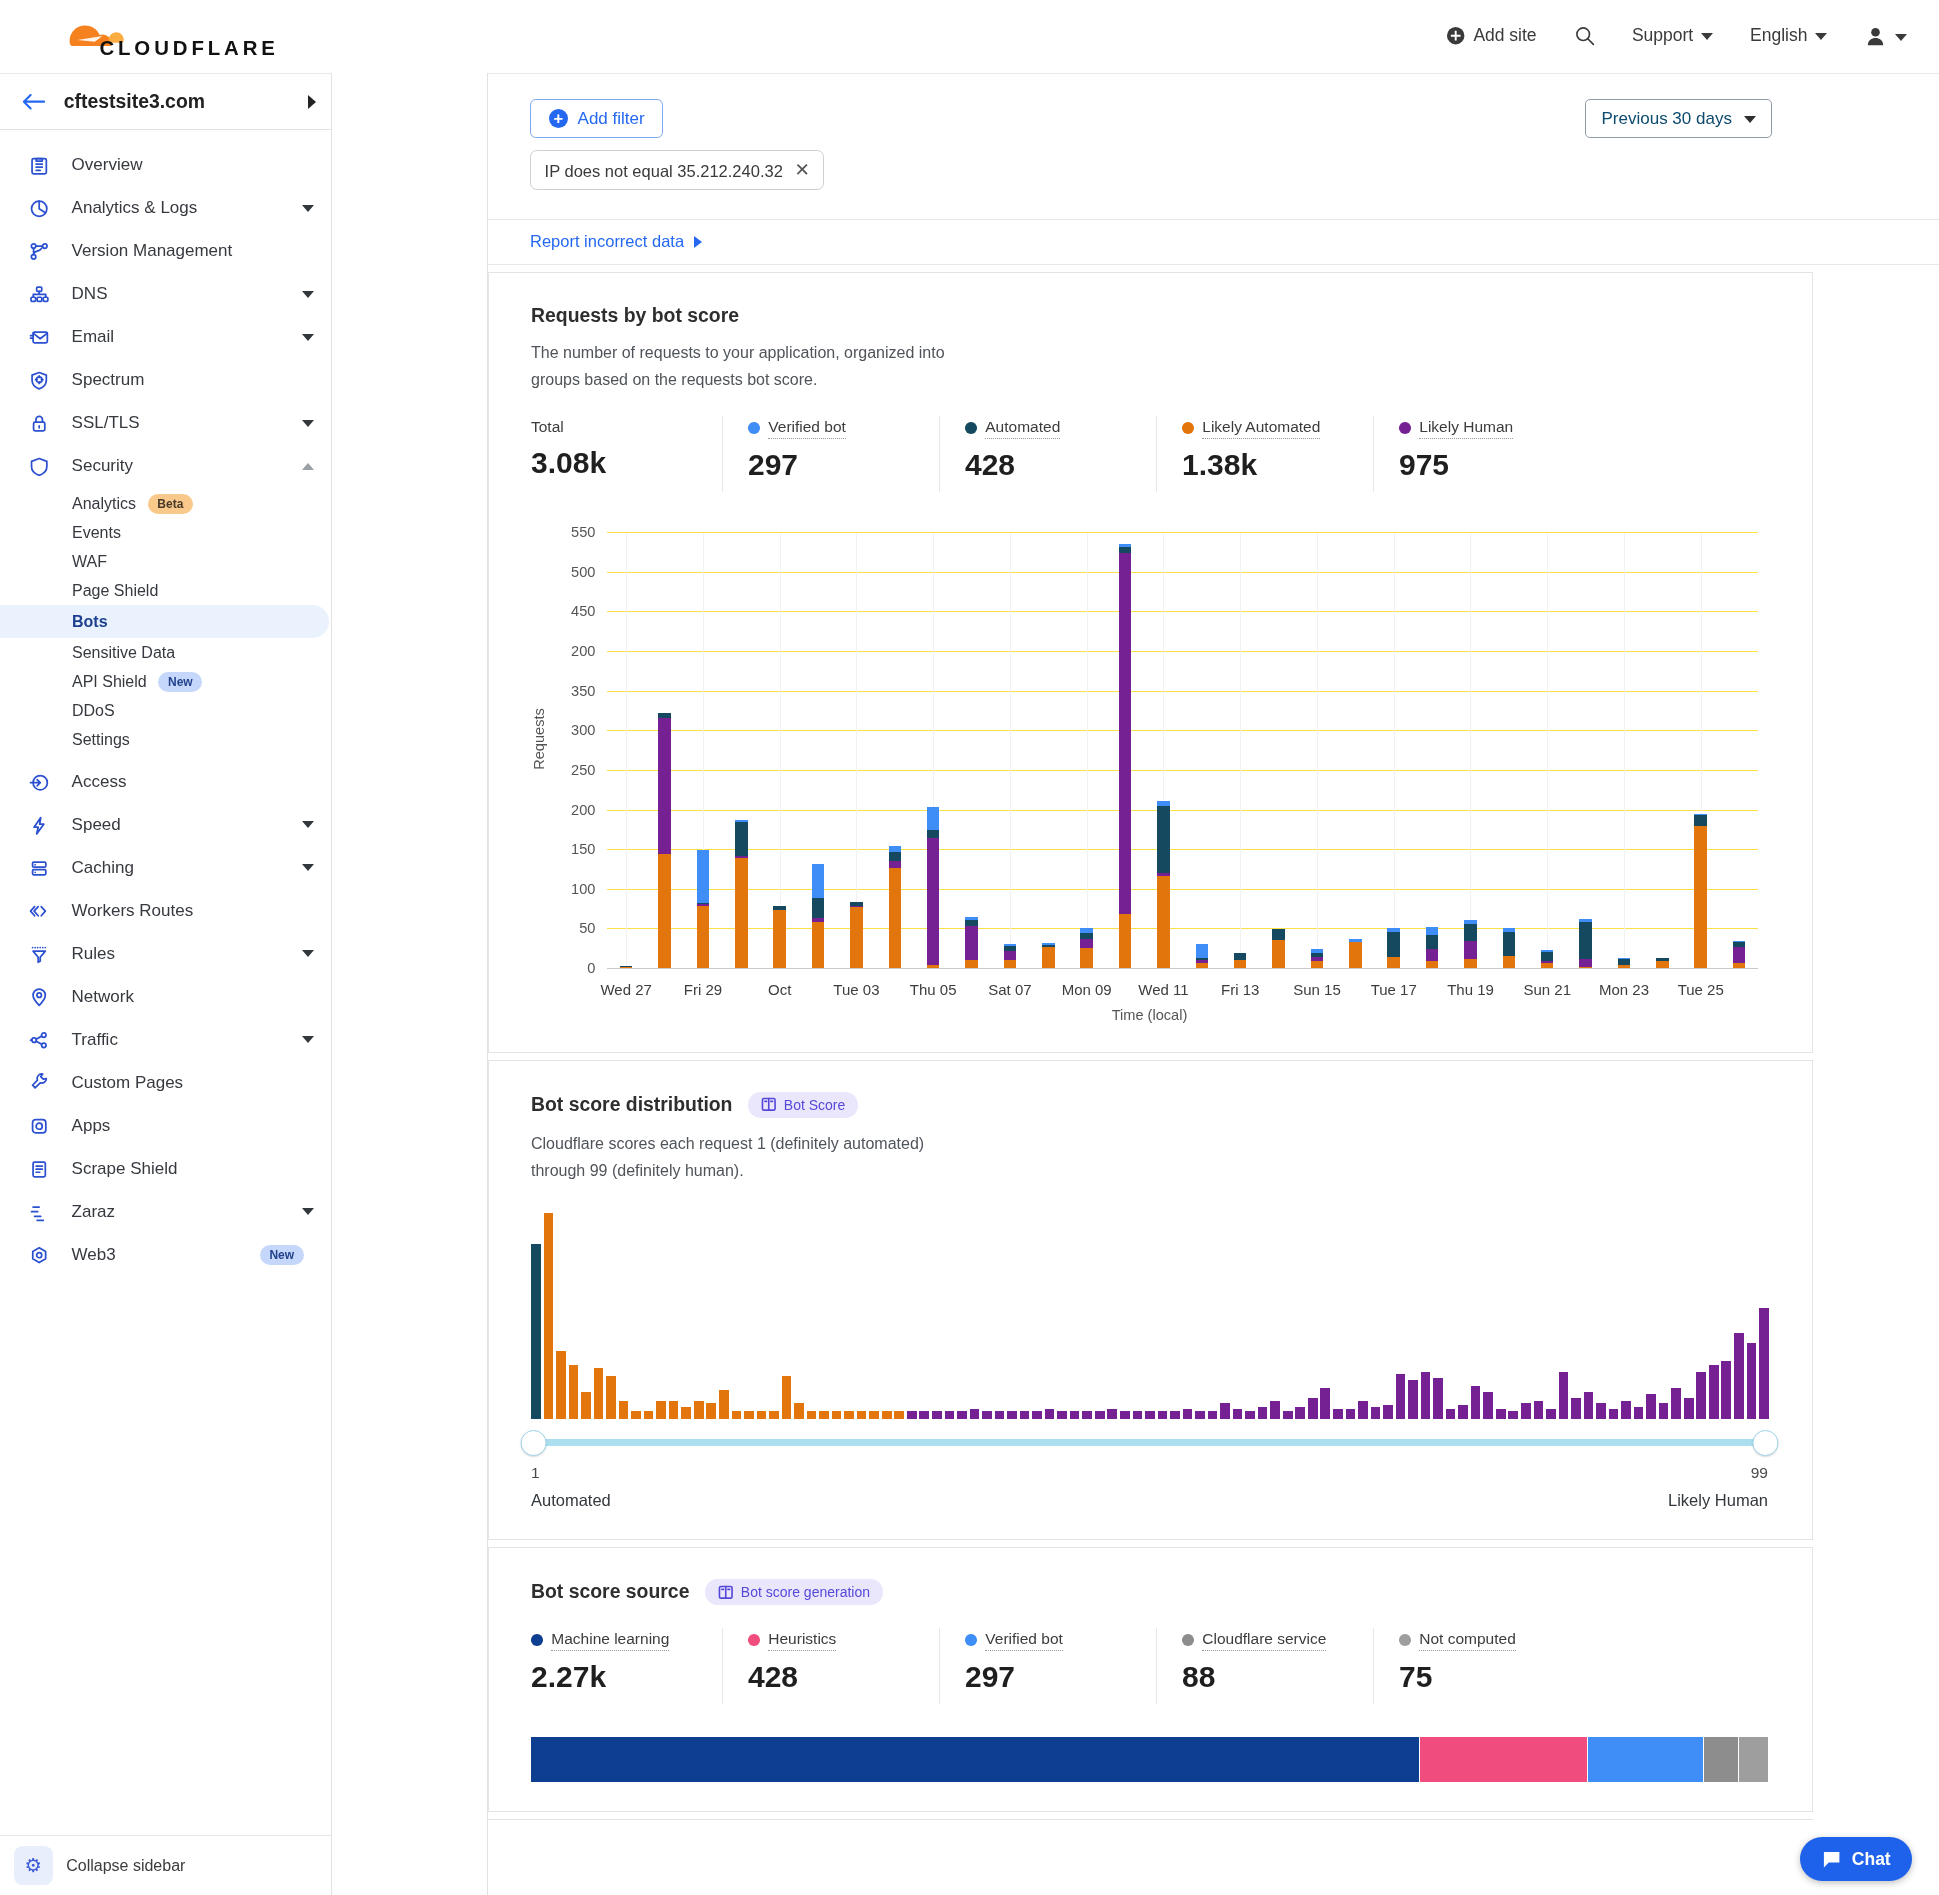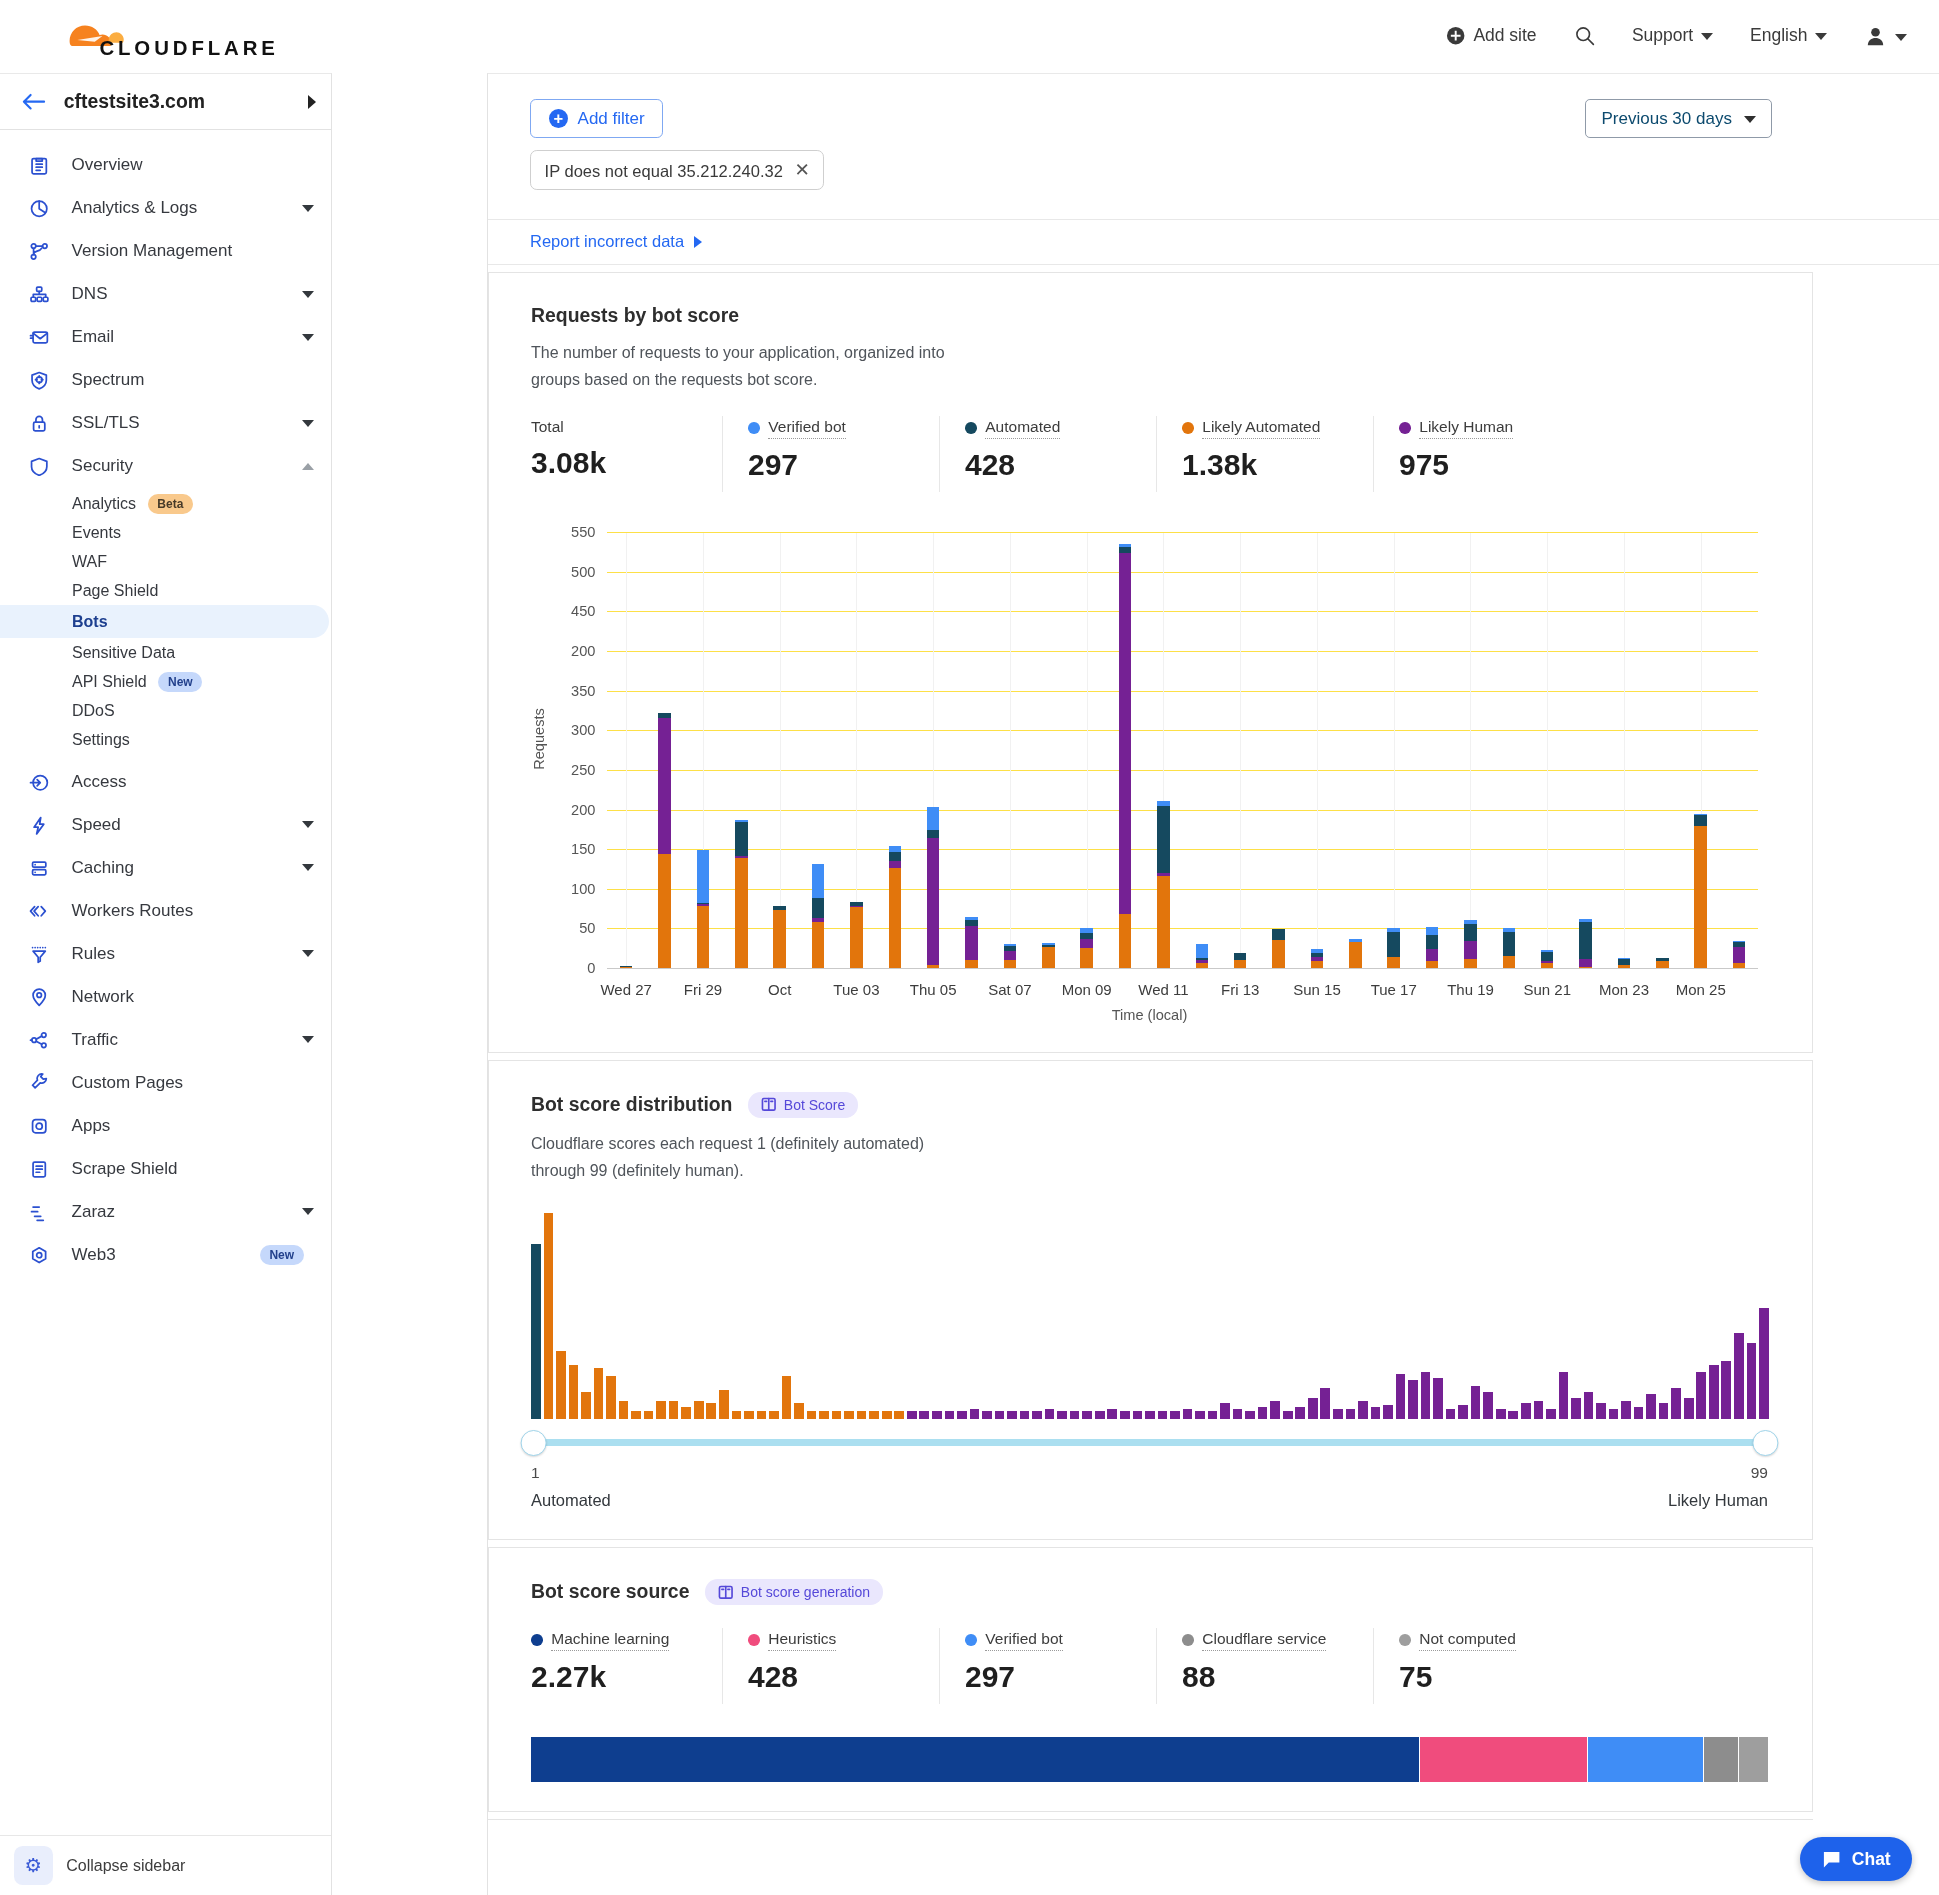--- a/index.html
+++ b/index.html
@@ -536,21 +536,21 @@
           <span class="xtick" style="left: 61.6667%;">Sun 15</span>
           <div class="vgrid" style="left: 68.3333%;"></div>
           <span class="xtick" style="left: 68.3333%;">Tue 17</span>
           <div class="vgrid" style="left: 75%;"></div>
           <span class="xtick" style="left: 75%;">Thu 19</span>
           <div class="vgrid" style="left: 81.6667%;"></div>
           <span class="xtick" style="left: 81.6667%;">Sun 21</span>
           <div class="vgrid" style="left: 88.3333%;"></div>
           <span class="xtick" style="left: 88.3333%;">Mon 23</span>
           <div class="vgrid" style="left: 95%;"></div>
-          <span class="xtick" style="left: 95%;">Mon 25</span>
+          <span class="xtick" style="left: 95%;">Tue 25</span>
           <div class="bars">
             <div class="slot">
               <div class="vbar" style="height: 100%;">
                 <div class="seg" style="height: 0.545455%; background: rgb(226, 117, 12);"></div>
                 <div class="seg" style="height: 0.181818%; background: rgb(21, 73, 95);"></div>
               </div>
             </div>
             <div class="slot">
               <div class="vbar" style="height: 100%;">
                 <div class="seg" style="height: 26.3636%; background: rgb(226, 117, 12);"></div>

